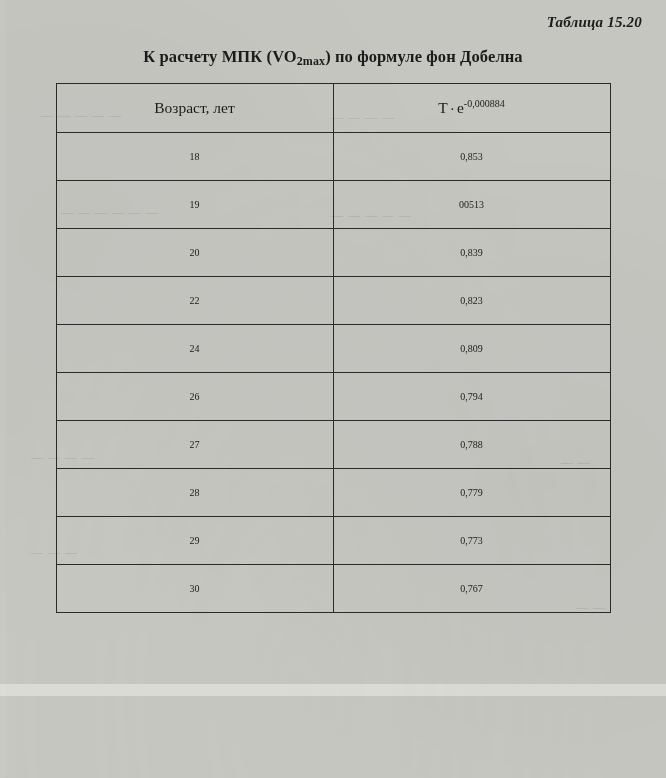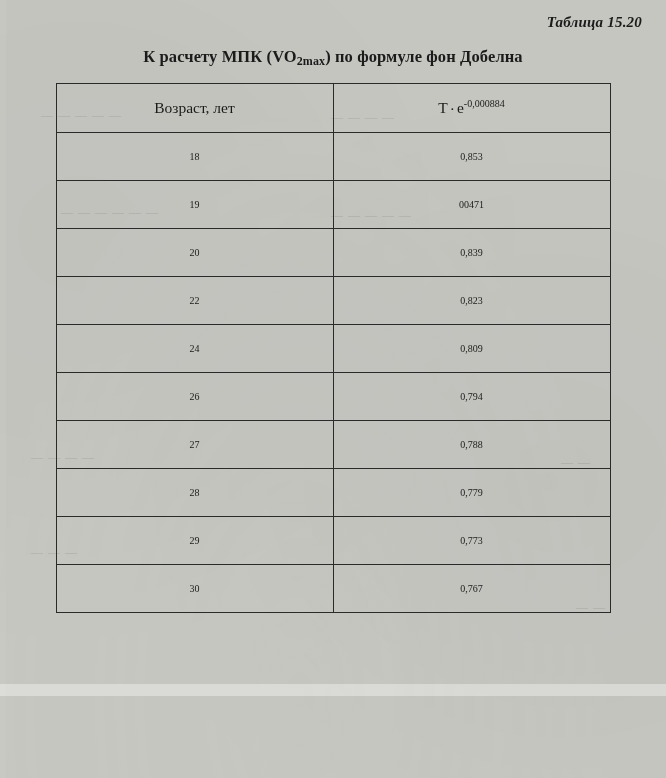--- a/index.html
+++ b/index.html
@@ -138,21 +138,21 @@
         </th>
       </tr>
     </thead>
     <tbody id="table-body">
         <tr>
           <td>18</td>
           <td>0,853</td>
         </tr>
         <tr>
           <td>19</td>
-          <td>00471</td>
+          <td>00513</td>
         </tr>
         <tr>
           <td>20</td>
           <td>0,839</td>
         </tr>
         <tr>
           <td>22</td>
           <td>0,823</td>
         </tr>
         <tr>

